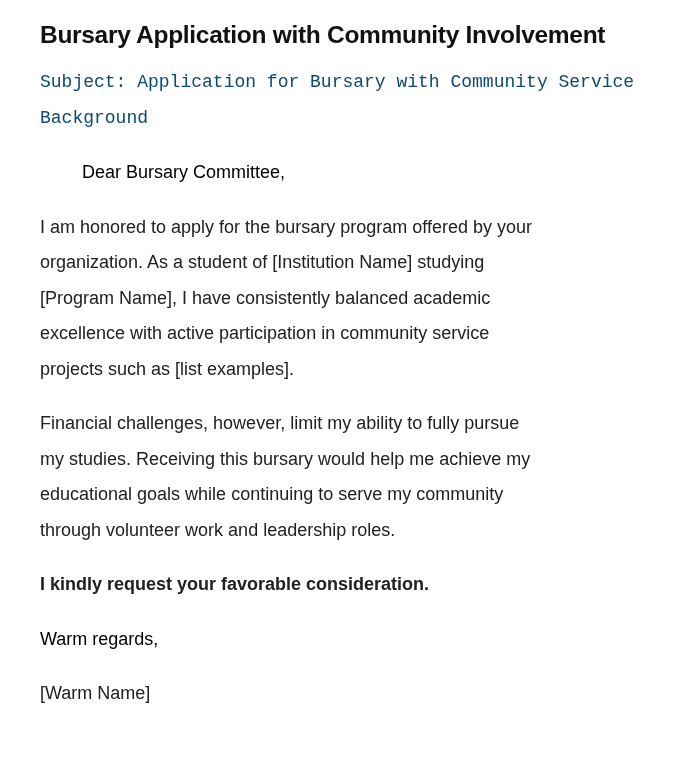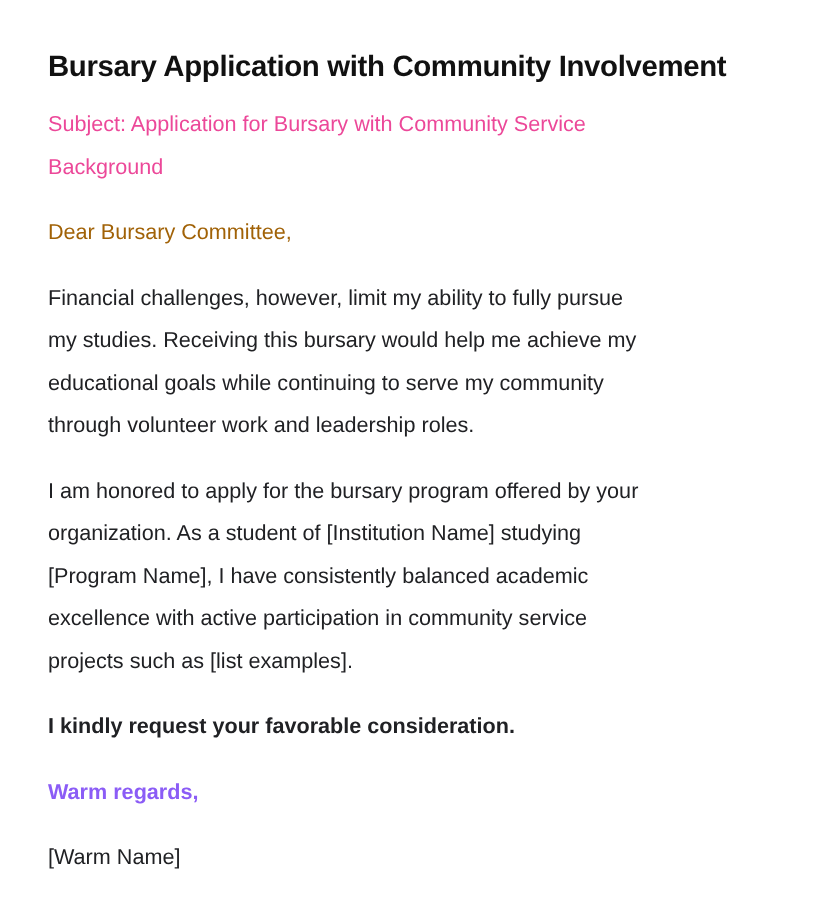--- a/index.html
+++ b/index.html
@@ -9,21 +9,21 @@
     }
     body {
       width: 700px;
       height: 762px;
       overflow: hidden;
       font-family: "Liberation Sans", sans-serif;
     }
     main.doc {
       box-sizing: border-box;
       width: 700px;
-      padding: 41px 38px 0 40px;
+      padding: 20px 38px 0 40px;
     }
     h1.doc-title {
       margin: 0 0 16px 0;
       font-size: 24.5px;
       line-height: 29px;
       font-weight: 700;
       letter-spacing: -0.3px;
       color: #111111;
     }
     p.doc-para {
@@ -34,34 +34,34 @@
       color: #202124;
       white-space: pre-line; 
     }
   </style>
 </head>
 <body style="background: rgb(255, 255, 255);">
 
 <main class="doc">
   <h1 class="doc-title" style="color: rgb(17, 17, 17);">Bursary Application with Community Involvement</h1>
 
-  <p class="doc-para" style="color: #ec4899;">Subject: Application for Bursary with Community Service
+  <p class="doc-para" style="color: #0c4a6e; font-family: Liberation Mono, monospace;">Subject: Application for Bursary with Community Service
 Background</p>
 
-  <p class="doc-para" style="color: #a16207;">Dear Bursary Committee,</p>
-
-  <p class="doc-para" style="color: rgb(32, 33, 36);">Financial challenges, however, limit my ability to fully pursue
-my studies. Receiving this bursary would help me achieve my
-educational goals while continuing to serve my community
-through volunteer work and leadership roles.</p>
+  <p class="doc-para" style="color: #000000; margin-left: 42px;">Dear Bursary Committee,</p>
 
   <p class="doc-para" style="color: rgb(32, 33, 36);">I am honored to apply for the bursary program offered by your
 organization. As a student of [Institution Name] studying
 [Program Name], I have consistently balanced academic
 excellence with active participation in community service
 projects such as [list examples].</p>
 
+  <p class="doc-para" style="color: rgb(32, 33, 36);">Financial challenges, however, limit my ability to fully pursue
+my studies. Receiving this bursary would help me achieve my
+educational goals while continuing to serve my community
+through volunteer work and leadership roles.</p>
+
   <p class="doc-para" style="color: rgb(32, 33, 36); font-weight: bold;">I kindly request your favorable consideration.</p>
 
-  <p class="doc-para" style="color: #8b5cf6; font-weight: bold;">Warm regards,</p>
+  <p class="doc-para" style="color: #000000;">Warm regards,</p>
 
   <p class="doc-para" style="color: rgb(32, 33, 36);">[Warm Name]</p>
 </main>
 
 </body></html>

